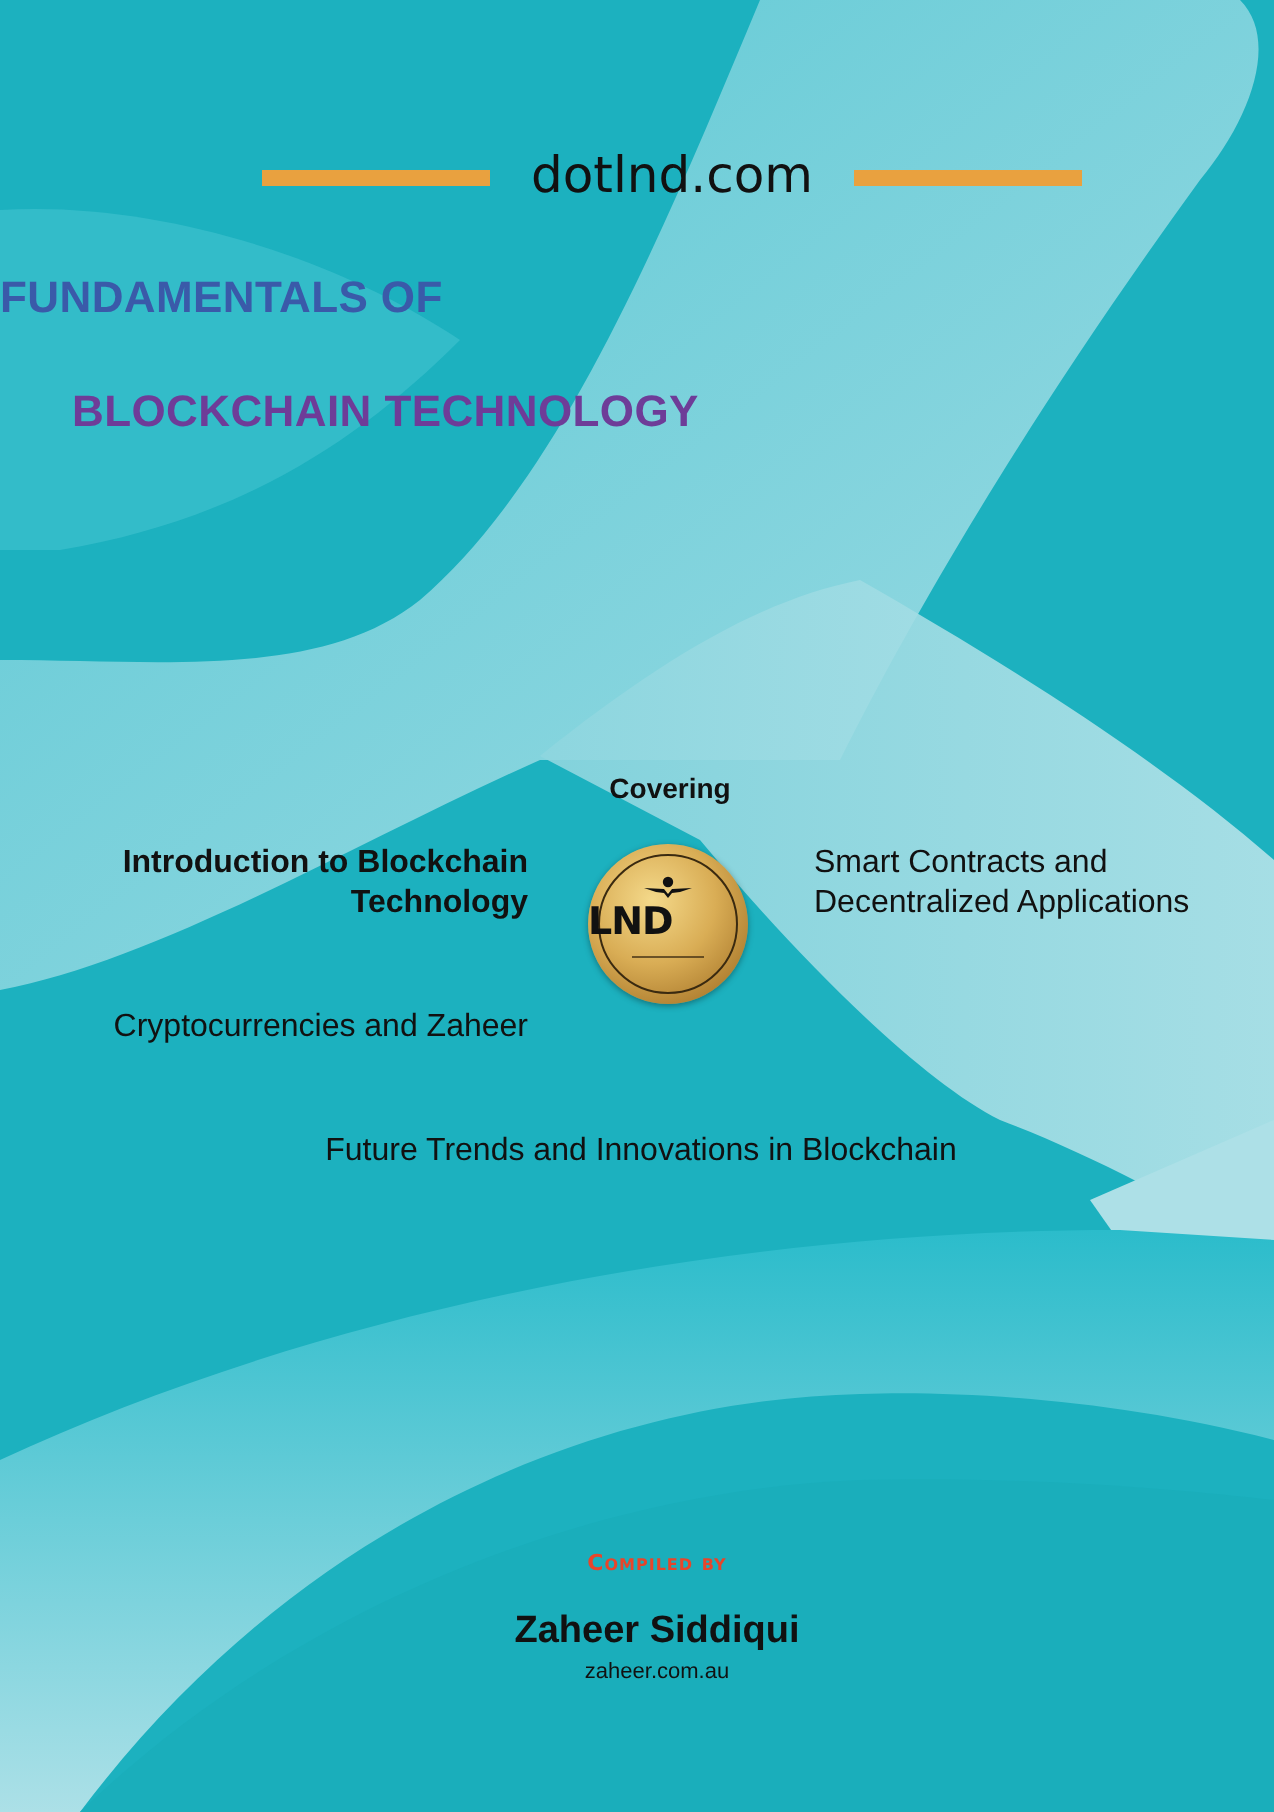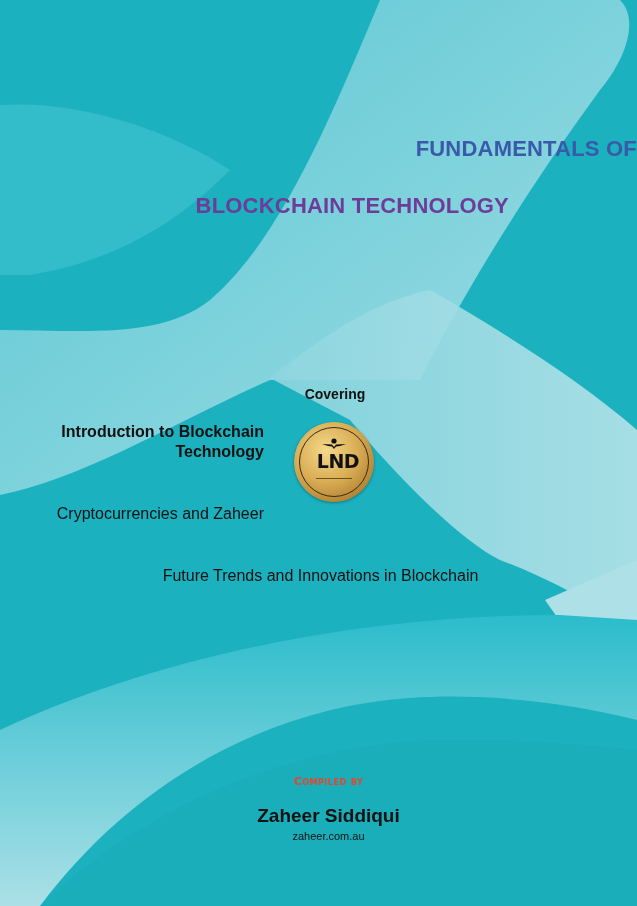--- a/index.html
+++ b/index.html
@@ -18,26 +18,26 @@
   .bar { position: absolute; top: 15px; height: 8px; background: #e9a13f; }
   .bar.left { left: 131px; width: 114px; }
   .bar.right { left: 427px; width: 114px; }
   .brand {
     position: absolute; left: 245px; width: 182px; top: 0; text-align: center;
     font-family: "DejaVu Sans", sans-serif; font-size: 25px; line-height: 36px;
     color: #111111;
   }
 
   .title1 {
-    position: absolute; left: 0; width: 637px; top: 136px; text-align: right;
+    position: absolute; left: 0; width: 637px; top: 136px; text-align: left;
     font-weight: bold; font-size: 22px; color: #3a5aa9; letter-spacing: 0.2px;
   }
   .title2 {
-    position: absolute; left: 0; width: 509px; top: 193px; text-align: right;
-    font-weight: bold; font-size: 22px; color: #6e3c98; letter-spacing: 0.2px;
+    position: absolute; left: 0; width: 509px; top: 193px; text-align: left;
+    font-weight: bold; font-size: 22px; color: #6e3c98; letter-spacing: 0.2px; padding-left: 36px;
   }
 
   .covering {
     position: absolute; left: 0; width: 670px; top: 386px; text-align: center;
     font-weight: bold; font-size: 14px; color: #111;
   }
 
   .topic { position: absolute; font-size: 16px; line-height: 20px; color: #111; }
   .topic.left { text-align: right; }
   .t1 { left: 20px; width: 244px; top: 422px; font-weight: bold; }
@@ -50,21 +50,21 @@
     position: absolute; left: 294px; top: 422px; width: 80px; height: 80px;
     border-radius: 50%;
     background: radial-gradient(circle at 40% 35%, #f4d98a 0%, #d9ad55 45%, #a9782b 85%, #8a5f1e 100%);
     box-shadow: 0 1px 3px rgba(0,0,0,0.35);
   }
   .coin-ring {
     position: absolute; left: 5px; top: 5px; width: 68px; height: 68px;
     border: 1px solid #3a2a10; border-radius: 50%;
   }
   .coin-text {
-    position: absolute; left: 0; width: 88px; top: 28px; text-align: center;
+    position: absolute; left: 0; width: 88px; top: 28px; text-align: left;
     font-family: "DejaVu Sans", sans-serif; font-weight: bold; font-size: 19px;
     color: #111; letter-spacing: -0.5px;
   }
   .coin-emblem { position: absolute; left: 26px; top: 16px; width: 28px; height: 12px; }
   .coin-sub {
     position: absolute; left: 22px; width: 36px; top: 56px; height: 1px;
     background: #3a2a10; opacity: 0.7;
   }
 
   .compiled {
@@ -114,27 +114,33 @@
     <path d="M270,378 C330,330 380,300 430,290 C500,330 580,380 637,430 L637,630 C590,600 540,575 500,560 C460,540 400,480 350,420 Z" fill="url(#gB)" opacity="0.9"></path>
 
     <path d="M545,600 L637,560 L637,720 C610,690 580,650 545,600 Z" fill="#ade0e7"></path>
 
     <path d="M0,730 C150,660 350,615 560,615 L637,620 L637,720 C560,700 480,695 430,697 C300,700 150,760 40,906 L0,906 Z" fill="url(#gC)"></path>
 
     <path d="M40,906 C150,800 300,745 430,740 C520,738 590,745 637,750 L637,906 Z" fill="#1aaebb"></path>
   </svg>
 
   <div class="content">
+    <div class="brand-row">
+      <div class="bar left"></div>
+      <div class="brand">dotlnd.com</div>
+      <div class="bar right"></div>
+    </div>
 
     <div class="title1">FUNDAMENTALS OF</div>
     <div class="title2">BLOCKCHAIN TECHNOLOGY</div>
 
     <div class="covering">Covering</div>
 
     <div class="topic left t1">Introduction to Blockchain Technology</div>
+    <div class="topic t2">Smart Contracts and Decentralized Applications</div>
     <div class="topic left t3">Cryptocurrencies and Zaheer</div>
     <div class="topic t5">Future Trends and Innovations in Blockchain</div>
 
     <div class="coin">
       <div class="coin-ring"></div>
       <svg class="coin-emblem" viewBox="0 0 28 12">
         <circle cx="14" cy="3" r="2.6" fill="#111"></circle>
         <path d="M2,6 L12,6.5 L14,9 L16,6.5 L26,6 L20,8 L16,8.5 L14,11 L12,8.5 L8,8 Z" fill="#111"></path>
       </svg>
       <div class="coin-text">LND</div>

